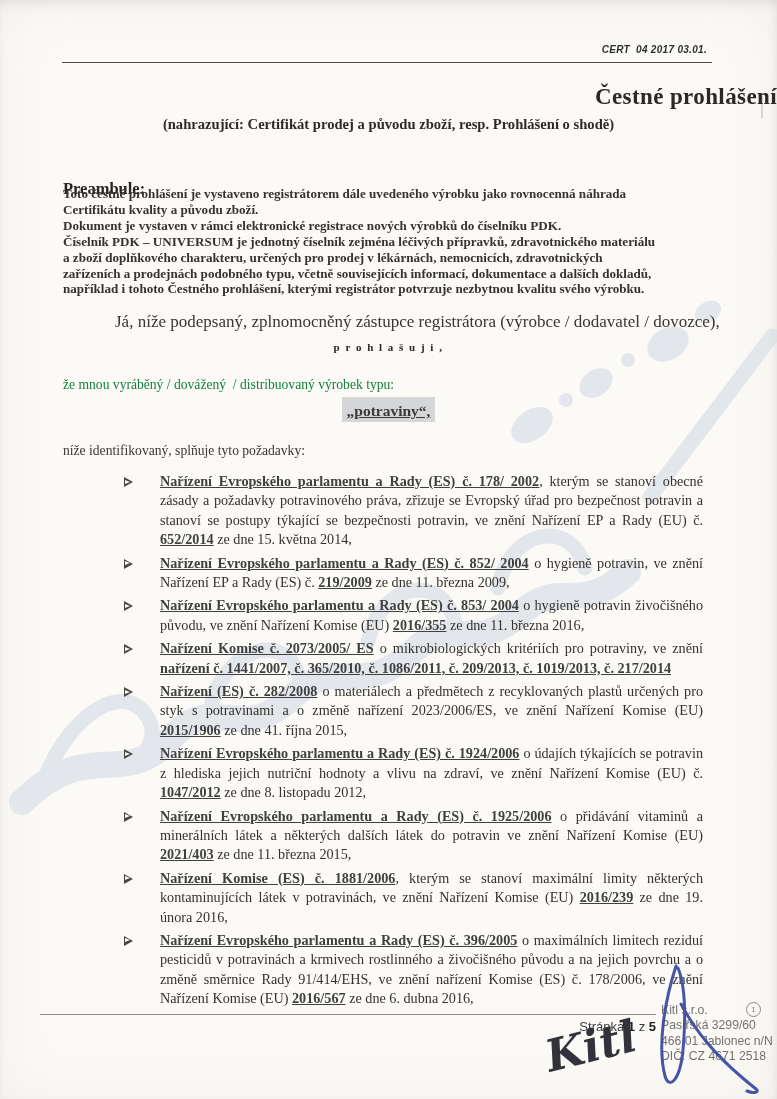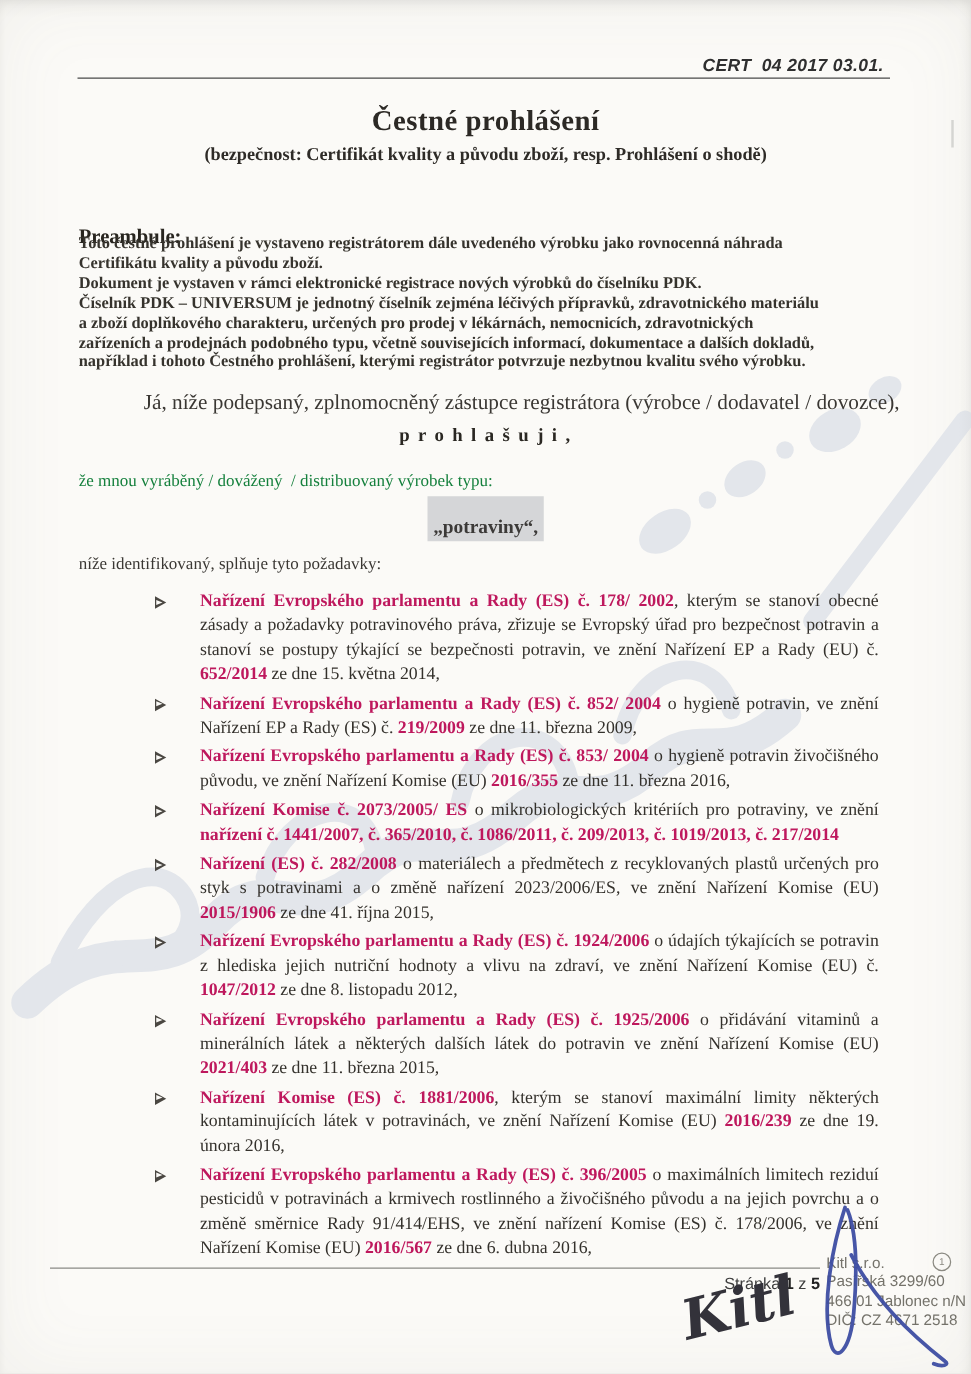--- a/index.html
+++ b/index.html
@@ -8,41 +8,41 @@
     background:#fbfaf7;overflow:hidden;
     font-family:"Liberation Serif", serif;color:#35322e;
     box-shadow:inset 0 0 60px rgba(120,115,105,.07), inset 0 2px 6px rgba(0,0,0,.05);
   }
   .page::after{content:"";position:absolute;inset:0;pointer-events:none;
     background:linear-gradient(180deg, rgba(160,160,155,.10) 0, rgba(160,160,155,0) 14px),
                linear-gradient(270deg, rgba(160,160,155,.08) 0, rgba(160,160,155,0) 10px);}
   .watermark{position:absolute;left:0;top:0;z-index:0;}
   .content{position:absolute;inset:0;z-index:1;}
   .header-code{position:absolute;top:44px;right:70px;font-family:"Liberation Sans",sans-serif;
-    font-style:italic;font-weight:bold;font-size:14px;color:#2f2f2f;letter-spacing:.3px;white-space:pre;}
+    font-style:italic;font-weight:bold;font-size:10px;color:#2f2f2f;letter-spacing:.3px;white-space:pre;}
   .header-rule{position:absolute;top:62px;left:62px;width:650px;border-top:1.6px solid #4a4a4a;}
-  .title{position:absolute;top:84px;left:0;width:777px;margin:0;text-align:center;
+  .title{position:absolute;top:84px;left:0;width:777px;margin:0;text-align:right;
     font-size:23px;font-weight:bold;color:#2c2925;letter-spacing:.4px;}
   .subtitle{position:absolute;top:116px;left:0;width:777px;text-align:center;
     font-size:14.6px;font-weight:bold;color:#2e2b27;}
   .preamble-heading{position:absolute;top:163px;left:63px;font-size:16.5px;font-weight:bold;color:#28251f;margin-top:16px;}
   .preamble{position:absolute;top:186px;left:63px;width:660px;font-size:13.1px;font-weight:bold;
     color:#36332d;line-height:15.9px;white-space:pre-line;}
   .intro{position:absolute;top:312px;left:115px;font-size:17px;color:#3a3733;}
   .verb{position:absolute;top:341px;left:0;width:777px;text-align:center;
-    font-size:15px;font-weight:bold;letter-spacing:1.5px;color:#2a2722;}
+    font-size:11px;font-weight:bold;letter-spacing:1.5px;color:#2a2722;}
   .product-intro{position:absolute;top:377px;left:63px;font-size:13.6px;color:#15803d;white-space:pre;}
   .product-wrap{position:absolute;top:397px;left:0;width:777px;text-align:center;}
-  .product{display:inline-block;background:#d5d6d8;padding:16px 5px 2px 5px;
-    font-size:15.5px;font-weight:bold;color:#3c3a38;}
+  .product{display:inline-block;background:#d5d6d8;padding:5px 5px 2px 5px;
+    font-size:15.5px;font-weight:bold;text-decoration:underline;color:#3c3a38;}
   .req-intro{position:absolute;top:443px;left:63px;font-size:13.6px;color:#3a3733;}
   .req-list{position:absolute;top:472px;left:122px;width:581px;}
   .req-item{position:relative;padding-left:38px;margin-bottom:4px;text-align:justify;
     font-size:14.2px;line-height:19.4px;color:#34312c;}
-  .req-item b{color:#be185d;}
+  .req-item b{color:#404040;text-decoration:underline;}
   .bullet{position:absolute;left:2px;top:5px;width:0;height:0;
     border-left:9px solid #4a4742;border-top:5px solid transparent;border-bottom:5px solid transparent;}
   .bullet::after{content:"";position:absolute;left:-8px;top:-2.5px;width:0;height:0;
     border-left:5px solid #fbfaf7;border-top:2.5px solid transparent;border-bottom:2.5px solid transparent;}
   .footer-rule{position:absolute;top:1014px;left:40px;width:616px;border-top:1px solid #8a8a86;}
   .page-number{position:absolute;top:1019px;left:24px;width:632px;text-align:right;
     font-family:"Liberation Sans",sans-serif;font-size:13px;color:#3c3c3c;}
   .page-number b{color:#222;}
   .stamp{position:absolute;top:1003px;left:661px;z-index:2;
     font-family:"Liberation Sans",sans-serif;font-size:12.2px;line-height:15.4px;color:#74726a;}
@@ -78,21 +78,21 @@
   </svg>
 
   <div class="content">
 
     <div class="artifact-tick"></div>
 
     <div class="header-code">CERT  04 2017 03.01.</div>
     <div class="header-rule"></div>
 
     <h1 class="title">Čestné prohlášení</h1>
-    <div class="subtitle">(bezpečnost: Certifikát kvality a původu zboží, resp. Prohlášení o shodě)</div>
+    <div class="subtitle">(nahrazující: Certifikát prodej a původu zboží, resp. Prohlášení o shodě)</div>
 
     <div class="preamble-heading">Preambule:</div>
     <div class="preamble" id="preamble-lines">Toto čestné prohlášení je vystaveno registrátorem dále uvedeného výrobku jako rovnocenná náhrada
 Certifikátu kvality a původu zboží.
 Dokument je vystaven v rámci elektronické registrace nových výrobků do číselníku PDK.
 Číselník PDK – UNIVERSUM je jednotný číselník zejména léčivých přípravků, zdravotnického materiálu
 a zboží doplňkového charakteru, určených pro prodej v lékárnách, nemocnicích, zdravotnických
 zařízeních a prodejnách podobného typu, včetně souvisejících informací, dokumentace a dalších dokladů,
 například i tohoto Čestného prohlášení, kterými registrátor potvrzuje nezbytnou kvalitu svého výrobku.</div>
 

